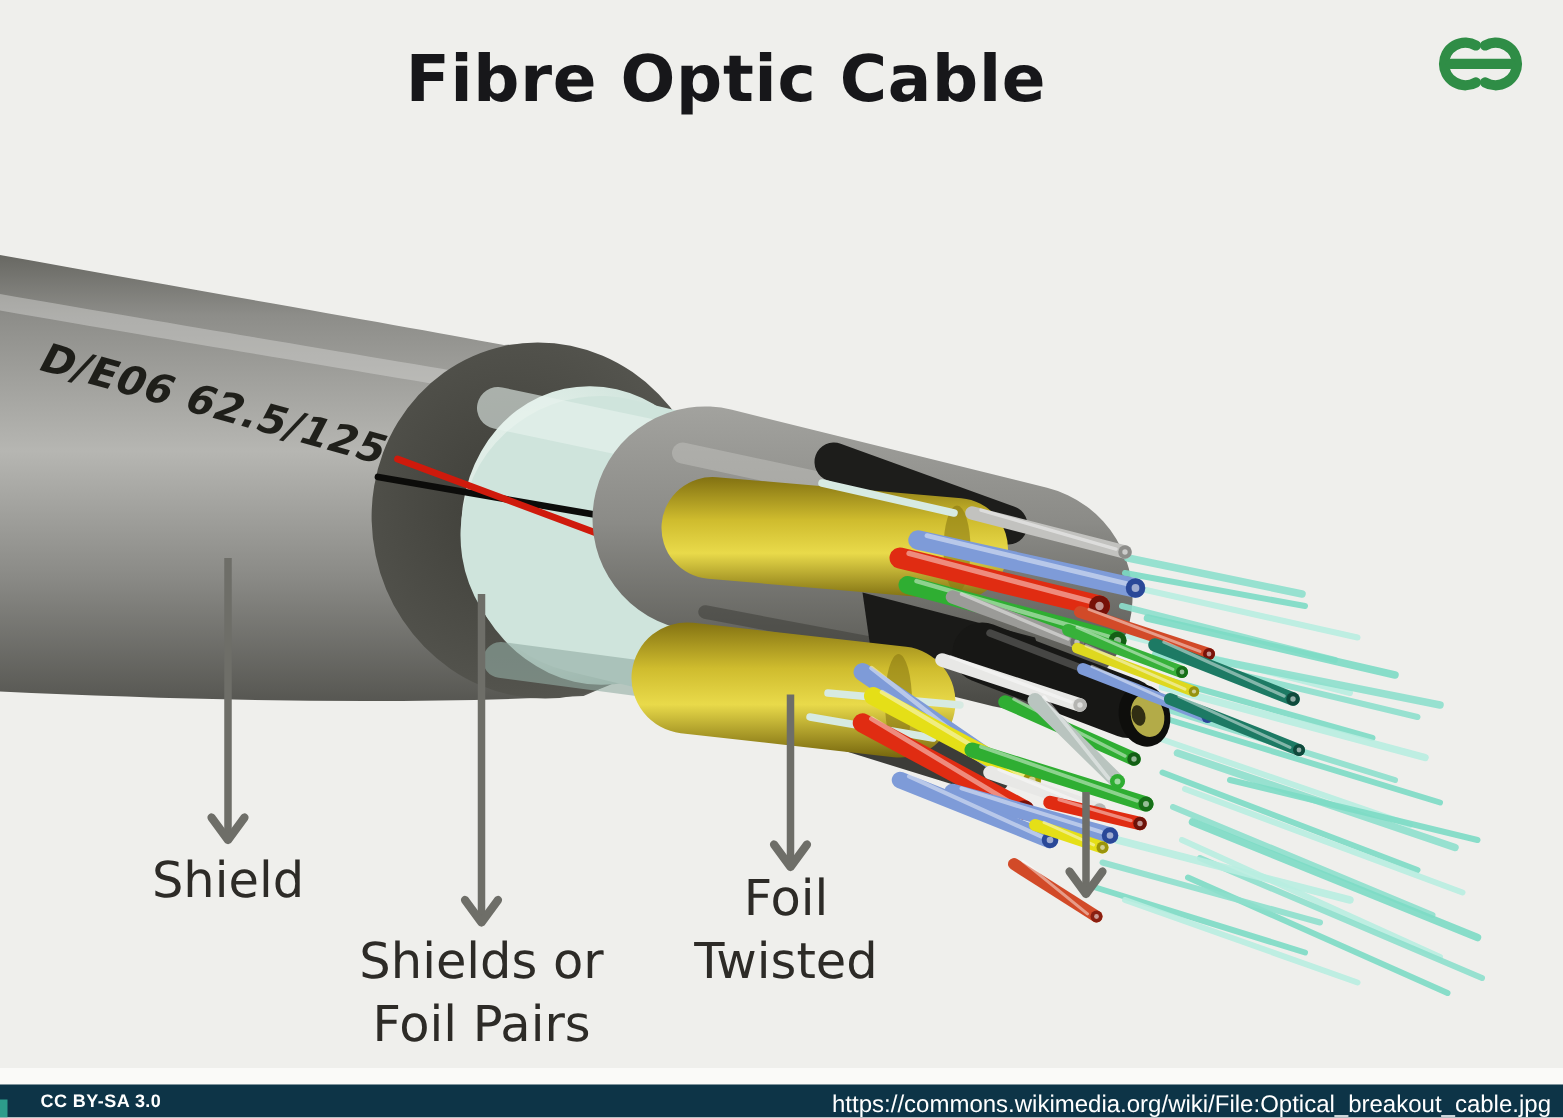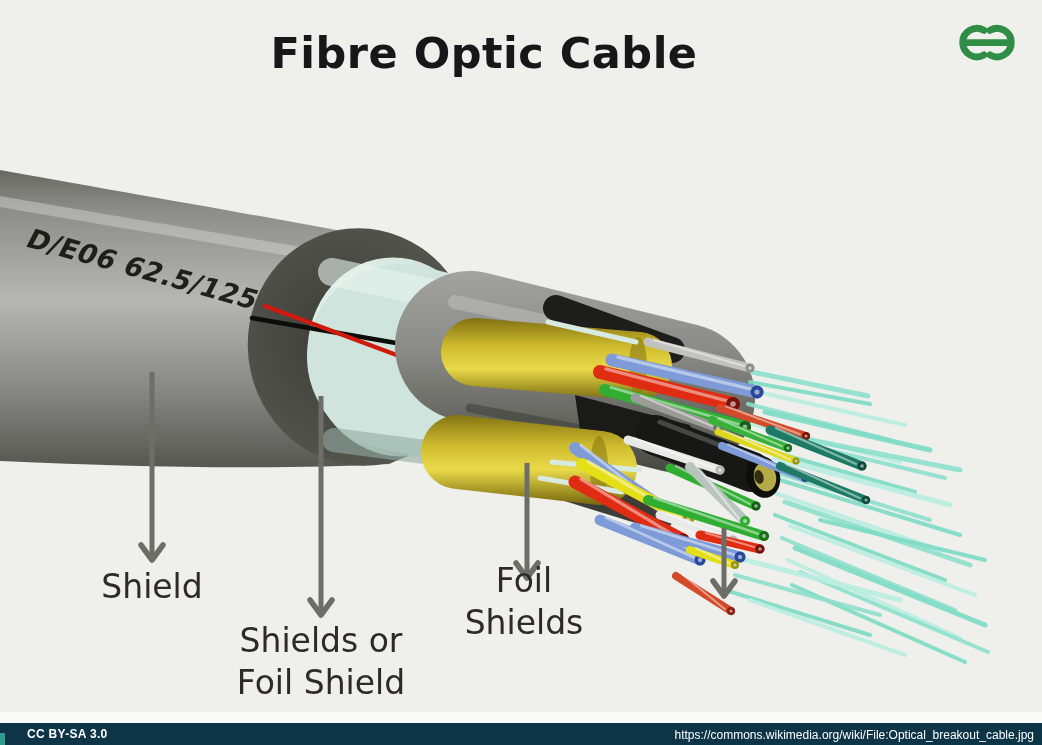--- a/index.html
+++ b/index.html
@@ -8,27 +8,27 @@
   .stage{position:absolute;inset:0;width:1042px;height:745px;background:#efefec;}
   .title{position:absolute;left:0;top:28px;width:968px;text-align:center;
          font-size:43px;font-weight:bold;color:#17171a;letter-spacing:.5px;}
   .logo{position:absolute;right:18px;top:16px;}
   .art{position:absolute;left:0;top:0;}
   .label{position:absolute;transform:translateX(-50%);text-align:center;
          font-size:33px;line-height:42px;color:#2d2b27;white-space:nowrap;}
   .label span{display:block;}
   #lab-jacket{left:152px;top:566px;}
   #lab-braided{left:321px;top:620px;}
-  #lab-foil{left:524px;top:560px;}
+  #lab-foil{left:524px;top:578px;}
   #lab-twisted{left:724px;top:591px;}
   .prefooter{position:absolute;left:0;top:712px;width:1042px;height:11px;background:#fafaf8;}
   .footer{position:absolute;left:0;top:723px;width:1042px;height:22px;background:#0d3447;
           color:#fff;font-family:"Liberation Sans",sans-serif;font-size:12px;}
   .footer .lic{position:absolute;left:27px;top:4px;font-weight:bold;letter-spacing:.3px;}
-  .footer .url{position:absolute;right:8px;top:5px;font-size:12px;}
+  .footer .url{position:absolute;right:8px;top:5px;font-size:16px;}
   .footer .accent{position:absolute;left:0;top:10px;width:5px;height:12px;background:#2d9c8b;}
 </style>
 </head>
 <body>
 
 <div class="stage">
 
   <div class="title">Fibre Optic Cable</div>
 
   <svg class="logo" width="74" height="52" viewBox="0 0 60 42">
@@ -268,25 +268,25 @@
         <line x1="724" y1="528" x2="724" y2="593" stroke="#6e6e68" stroke-width="5"></line>
         <path d="M 713 581 L 724 596 L 735 581" fill="none" stroke="#6e6e68" stroke-width="5.5" stroke-linecap="round" stroke-linejoin="round"></path>
       </g>
   </svg>
 
   <div class="label" id="lab-jacket">
     <span>Shield</span>
   </div>
   <div class="label" id="lab-braided">
     <span>Shields or</span>
-    <span>Foil Shield</span>
+    <span>Foil Pairs</span>
   </div>
   <div class="label" id="lab-foil">
     <span>Foil</span>
-    <span>Shields</span>
+    <span>Twisted</span>
   </div>
 
   <div class="prefooter"></div>
   <div class="footer">
     <span class="accent"></span>
     <span class="lic">CC BY-SA 3.0</span>
     <span class="url">https://commons.wikimedia.org/wiki/File:Optical_breakout_cable.jpg</span>
   </div>
 </div>
 

